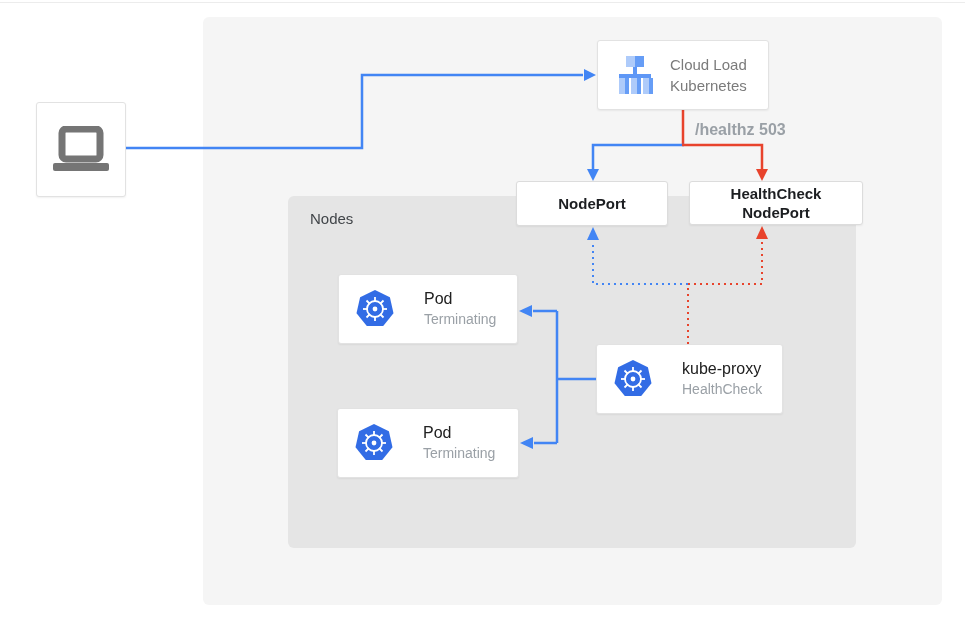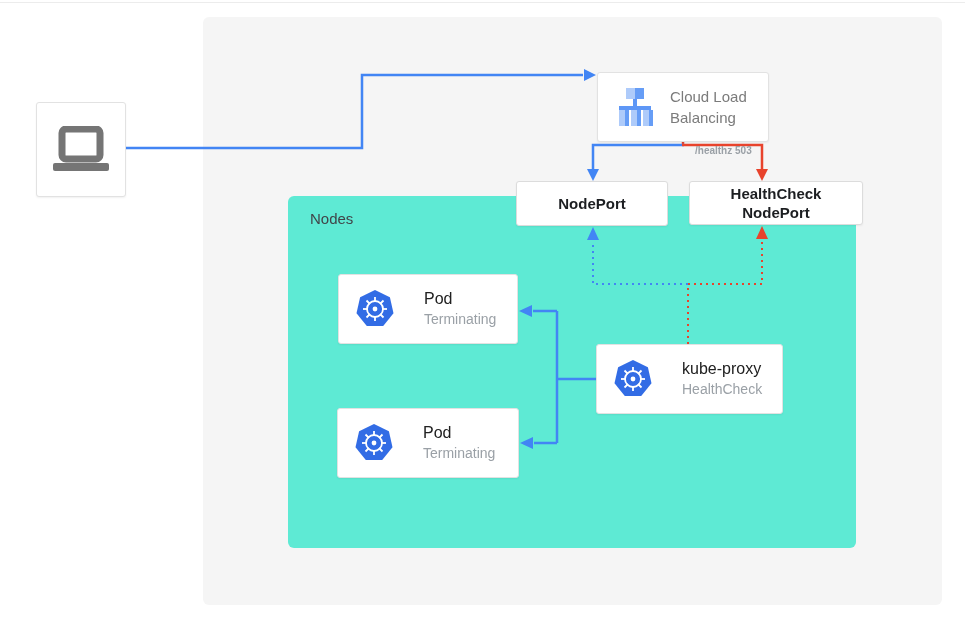--- a/index.html
+++ b/index.html
@@ -4,49 +4,49 @@
 <style>
   * { margin: 0; padding: 0; box-sizing: border-box; }
   html, body { width: 965px; height: 623px; background: #ffffff; overflow: hidden;
     font-family: "Liberation Sans", sans-serif; }
   .stage { position: relative; width: 965px; height: 623px; background: #ffffff; }
   .topline { position: absolute; left: 0; top: 2px; width: 965px; height: 1px; background: #ececec; }
 
   .panel { position: absolute; left: 203px; top: 17px; width: 739px; height: 588px;
     background: #f5f5f5; border-radius: 6px; }
   .nodes-region { position: absolute; left: 288px; top: 196px; width: 568px; height: 352px;
-    background: #5eead4; border-radius: 6px; }
+    background: #e5e5e5; border-radius: 6px; }
   .nodes-label { position: absolute; left: 22px; top: 14px; font-size: 15px; color: #414549; }
 
   .card { position: absolute; background: #ffffff; border: 1px solid #e2e2e2;
     border-radius: 3px; box-shadow: 0 1px 2px rgba(0,0,0,0.06); display: flex;
     align-items: center; }
 
   .client-card { left: 36px; top: 102px; width: 90px; height: 95px; justify-content: center; }
 
-  .clb-card { left: 597px; top: 40px; width: 172px; height: 70px; padding: 0 10px 0 16px; gap: 14px; margin-top: 32px; }
+  .clb-card { left: 597px; top: 40px; width: 172px; height: 70px; padding: 0 10px 0 16px; gap: 14px; }
   .clb-text { display: flex; flex-direction: column; line-height: 21px;
     font-size: 15px; color: #7b7b7b; }
 
   .port-card { border: 1px solid #dcdcdc; justify-content: center; text-align: center;
     font-weight: bold; color: #1c1e21; font-size: 15px; }
   .nodeport-card { left: 516px; top: 181px; width: 152px; height: 45px; }
   .hc-card { left: 689px; top: 181px; width: 174px; height: 44px; line-height: 19px; }
   .hc-card .twoline { display: flex; flex-direction: column; }
 
   .k8s-card { gap: 28px; padding-left: 15px; }
   .pod-card-1 { left: 338px; top: 274px; width: 180px; height: 70px; }
   .pod-card-2 { left: 337px; top: 408px; width: 182px; height: 70px; }
   .kp-card { left: 596px; top: 344px; width: 187px; height: 70px; align-items: center; }
   .k8s-text { display: flex; flex-direction: column; line-height: 21px; }
   .k8s-title { font-size: 16px; color: #212121; }
   .k8s-sub { font-size: 14px; color: #9aa0a6; }
 
-  .healthz { position: absolute; left: 695px; top: 121px; font-size: 10px;
-    font-weight: bold; color: #9aa0a6; margin-top: 24px; }
+  .healthz { position: absolute; left: 695px; top: 121px; font-size: 16px;
+    font-weight: bold; color: #9aa0a6; }
 
   svg.overlay { position: absolute; left: 0; top: 0; width: 965px; height: 623px;
     pointer-events: none; }
 </style>
 </head>
 <body>
 
 <div class="stage">
   <div class="topline"></div>
 
@@ -95,21 +95,21 @@
       <rect x="5" y="20" width="32" height="4" fill="#5e97f6"></rect>
       <rect x="5" y="24" width="6" height="16" fill="#aecbfa"></rect>
       <rect x="11" y="24" width="4" height="16" fill="#669df6"></rect>
       <rect x="17" y="24" width="6" height="16" fill="#aecbfa"></rect>
       <rect x="23" y="24" width="4" height="16" fill="#669df6"></rect>
       <rect x="29" y="24" width="6" height="16" fill="#aecbfa"></rect>
       <rect x="35" y="24" width="4" height="16" fill="#669df6"></rect>
     </svg>
     <div class="clb-text">
       <span>Cloud Load</span>
-      <span>Balancing</span>
+      <span>Kubernetes</span>
     </div>
   </div>
 
   <div class="healthz">/healthz 503</div>
 
   <div class="card port-card nodeport-card">
     <span>NodePort</span>
   </div>
 
   <div class="card port-card hc-card">

